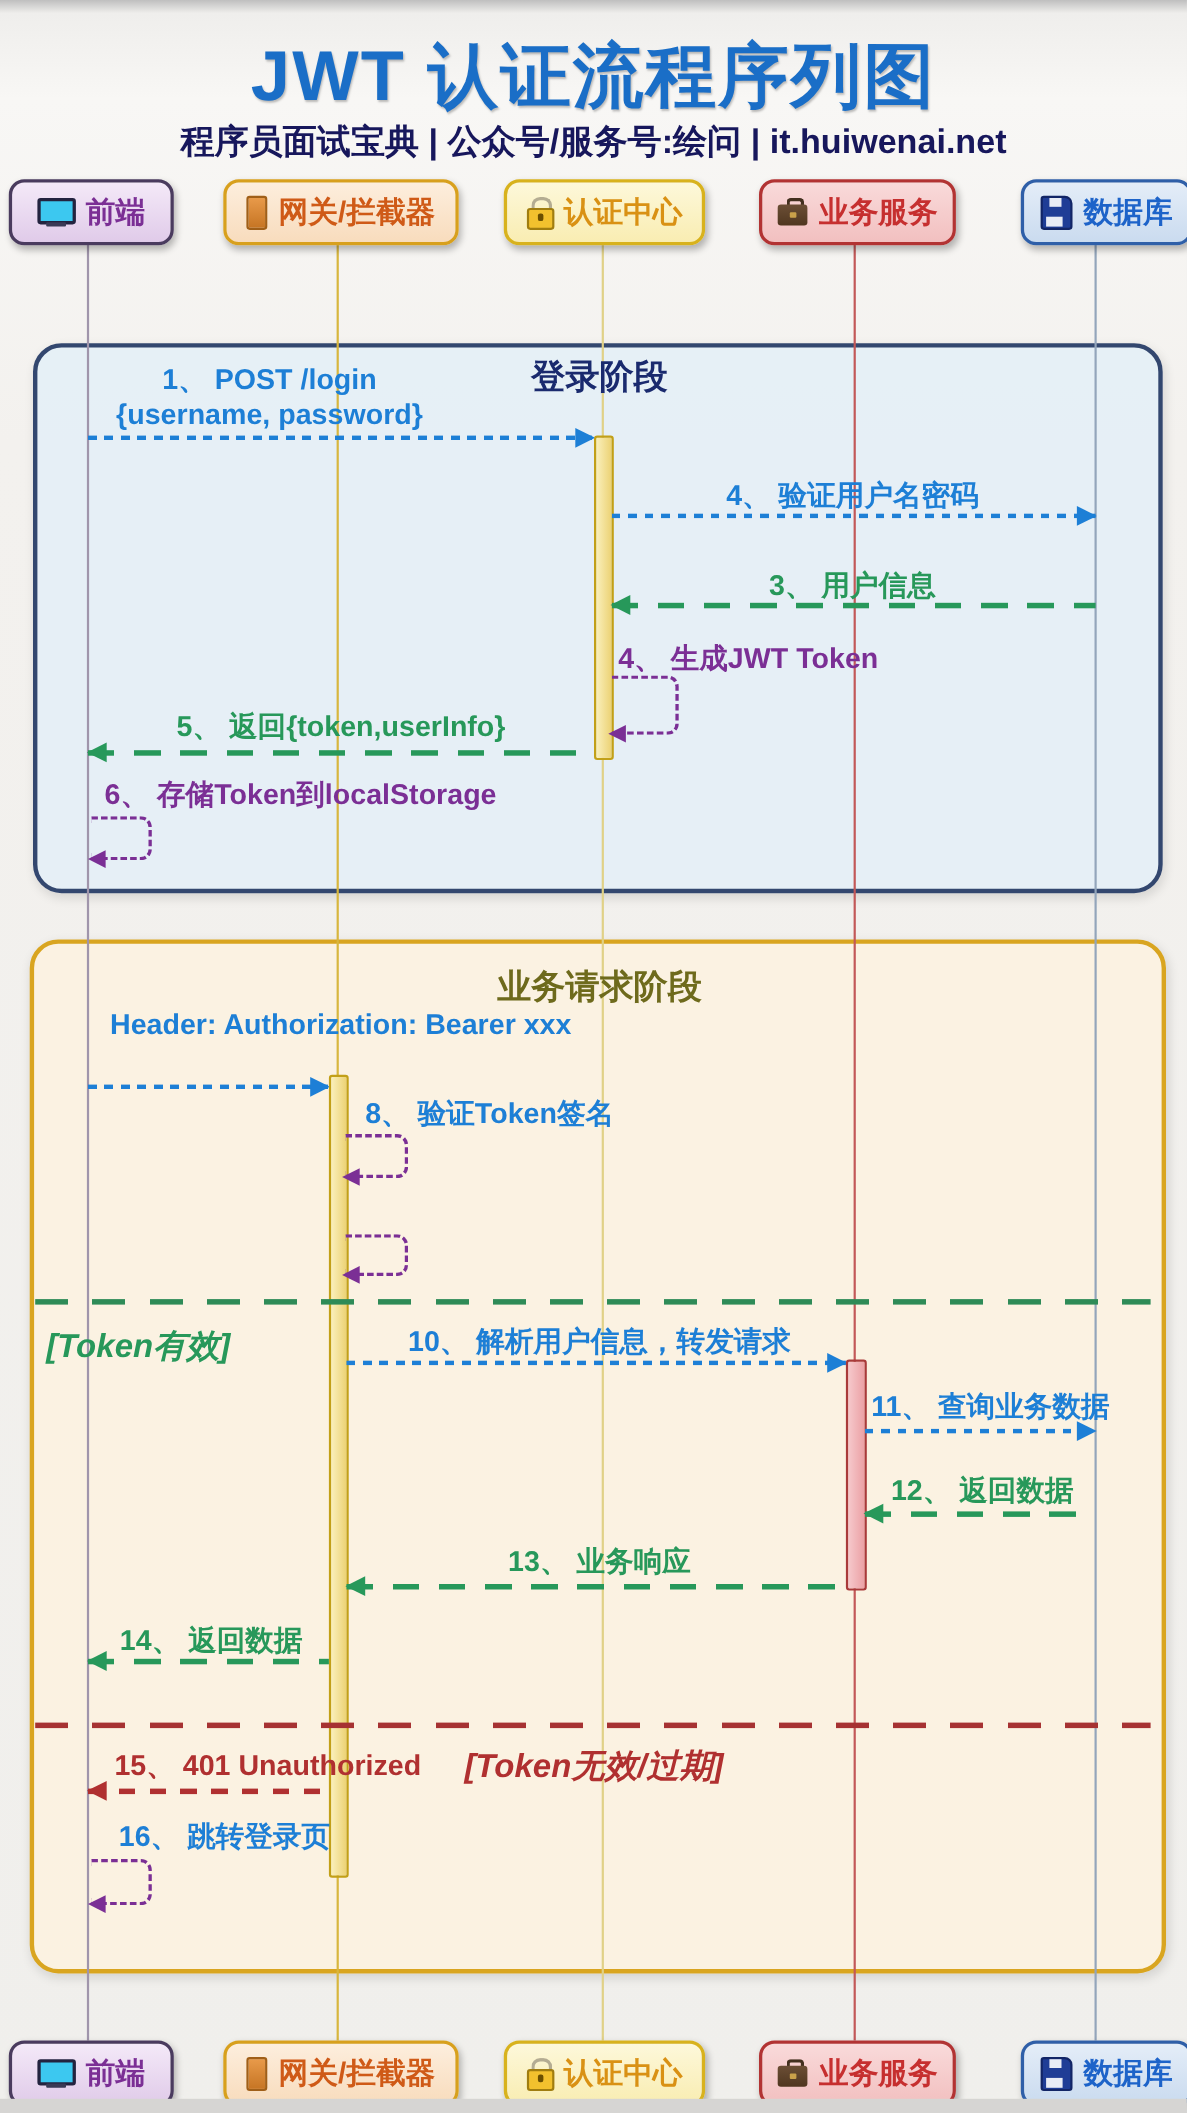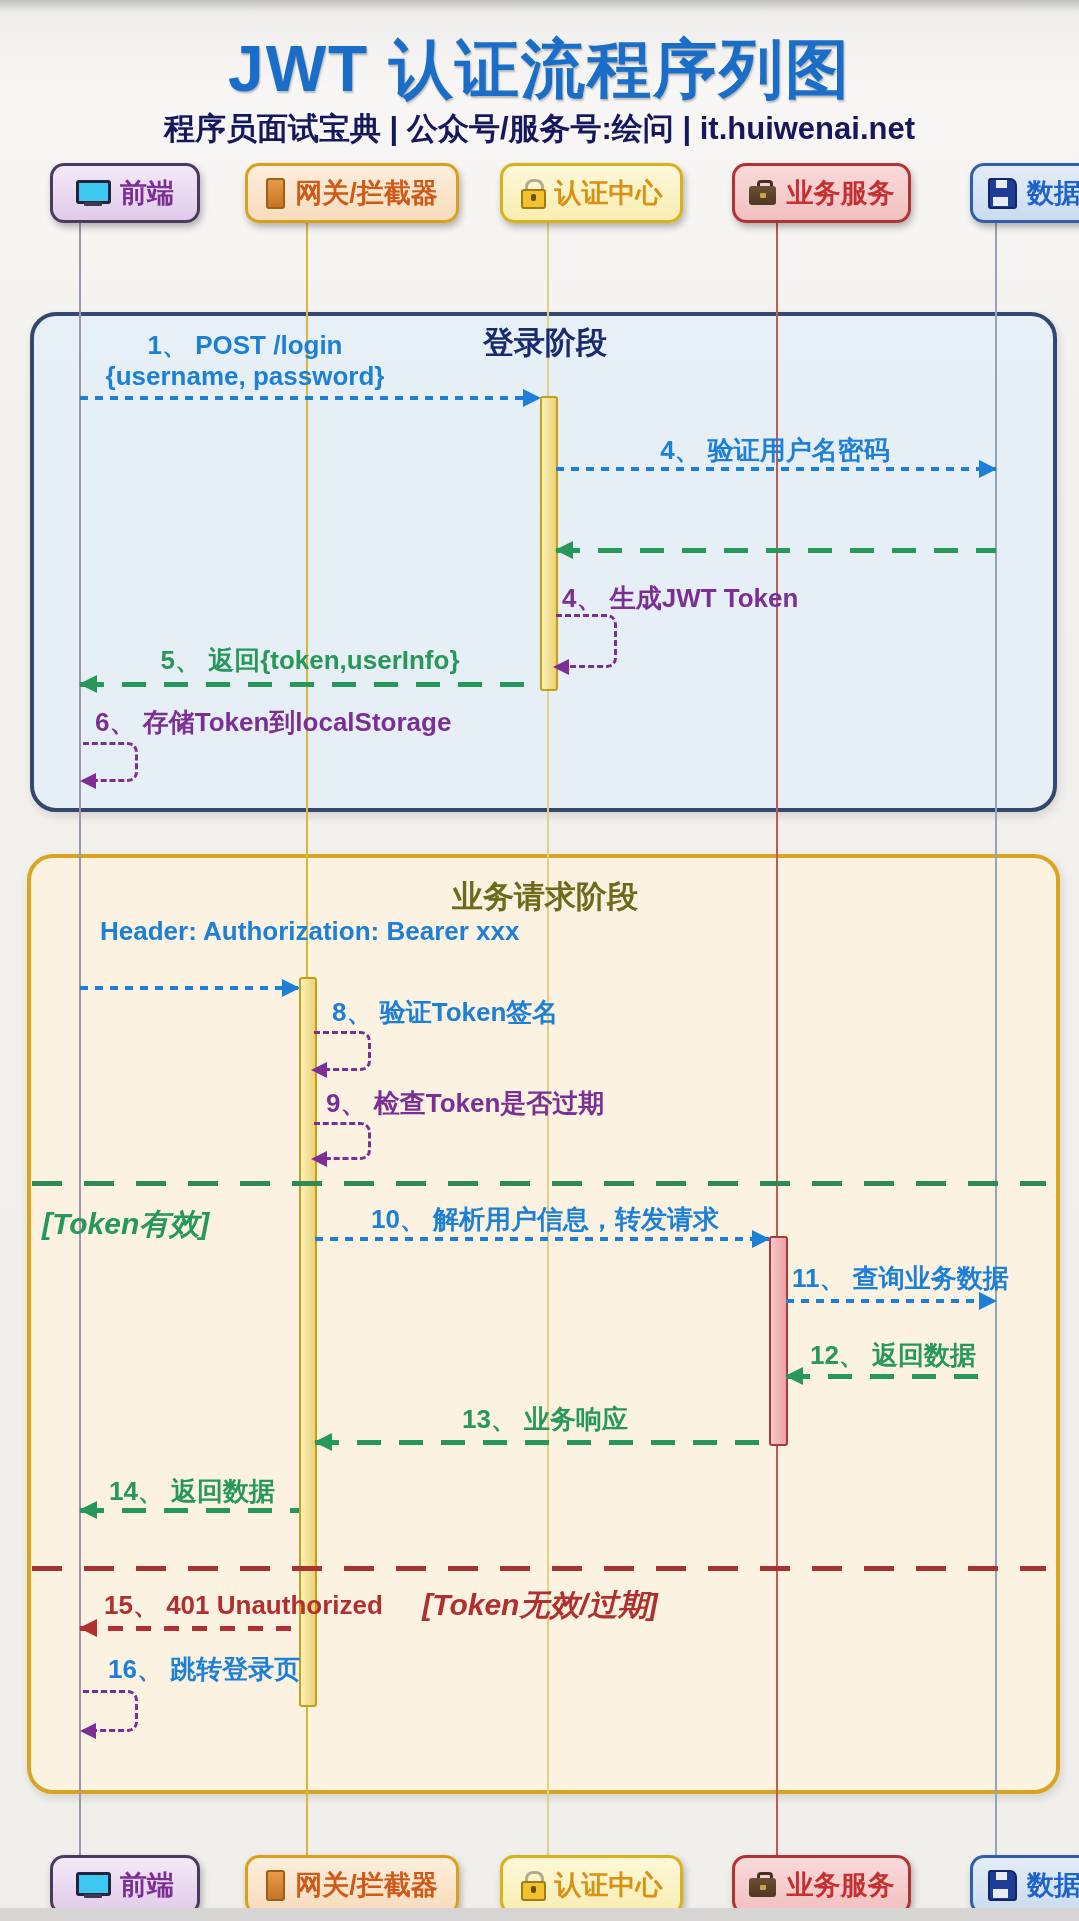--- a/index.html
+++ b/index.html
@@ -5,21 +5,21 @@
   html,body{margin:0;padding:0;background:#e9e8e6;font-family:"Liberation Sans","DejaVu Sans",sans-serif;}
   #stage{position:relative;width:1079px;height:1921px;margin:0 auto;overflow:hidden;
     background:linear-gradient(180deg,#bfbfbf 0px,#efeeec 12px,#f8f7f5 90px,#f3f1ee 400px,#f0efec 100%);}
   .abs{position:absolute;}
   .ctr{text-align:center;}
   
   .main-title{left:0;top:26px;width:100%;font-size:64px;font-weight:800;color:#1a6ec7;letter-spacing:2px;text-shadow:1px 2px 2px rgba(0,0,0,.25);}
   .sub-title{left:0;top:108px;width:100%;font-size:31px;font-weight:700;color:#17175c;}
   
   .part{height:54px;border-radius:14px;display:flex;align-items:center;justify-content:center;gap:10px;
-    box-shadow:2px 4px 7px rgba(0,0,0,.28);font-weight:800;font-size:27px;margin-left:42px;}
+    box-shadow:2px 4px 7px rgba(0,0,0,.28);font-weight:800;font-size:27px;}
   .p-fe{background:linear-gradient(#f4e9f8,#e0cbe9);border:3px solid #4a3b5e;color:#7b2f95;}
   .p-gw{background:linear-gradient(#fdeedd,#f8dcbd);border:3px solid #d8a01d;color:#cf5a17;}
   .p-auth{background:linear-gradient(#fdf8da,#f9edb2;);border:3px solid #d8b21d;color:#d99114;background:linear-gradient(#fdf8da,#f9edb2);}
   .p-svc{background:linear-gradient(#f9dada,#f2c0c0);border:3px solid #b23333;color:#c62f2f;}
   .p-db{background:linear-gradient(#e4edf8,#cadbef);border:3px solid #2f5fa8;color:#1d63c9;}
   
   .lifeline{width:2px;top:217px;height:1638px;}
   
   .frame{border-radius:26px;box-shadow:2px 4px 10px rgba(0,0,0,.12);}
   .f-login{background:rgba(226,239,248,.8);border:4px solid #33476f;}
@@ -101,20 +101,21 @@
   </div>
 
   <div class="abs act act-y" style="left:540px;top:396px;width:14px;height:291px;"></div>
 
   <div class="abs ctr msg c-blue" style="left:575px;top:433px;width:400px;">4、 验证用户名密码</div>
   <div class="arrow d-blue c-blue" style="left:556px;top:467px;width:440px;">
     <div class="line"></div>
     <div class="head r"></div>
   </div>
 
+  <div class="abs ctr msg c-green" style="left:575px;top:515px;width:400px;">3、 用户信息</div>
   <div class="arrow d-green c-green" style="left:556px;top:548px;width:440px;">
     <div class="line"></div>
     <div class="head l"></div>
   </div>
 
   <div class="abs msg c-purple" style="left:562px;top:581px;">4、 生成JWT Token</div>
   <div class="loop" style="left:556px;top:614px;width:58px;height:48px;">
     <div class="head"></div>
   </div>
 
@@ -139,21 +140,20 @@
     <div class="head r"></div>
   </div>
 
   <div class="abs act act-y" style="left:299px;top:977px;width:14px;height:726px;"></div>
 
   <div class="abs msg c-blue" style="left:332px;top:995px;">8、 验证Token签名</div>
   <div class="loop" style="left:314px;top:1031px;width:54px;height:34px;">
     <div class="head"></div>
   </div>
 
-  <div class="abs msg c-purple" style="left:326px;top:1086px;">9、 检查Token是否过期</div>
   <div class="loop" style="left:314px;top:1122px;width:54px;height:32px;">
     <div class="head"></div>
   </div>
 
   <div class="abs divider div-green" style="left:32px;top:1181px;width:1014px;"></div>
   <div class="abs guard c-green" style="left:42px;top:1204px;">[Token有效]</div>
 
   <div class="abs ctr msg c-blue" style="left:345px;top:1202px;width:400px;">10、 解析用户信息，转发请求</div>
   <div class="arrow d-blue c-blue" style="left:315px;top:1237px;width:454px;">
     <div class="line"></div>

